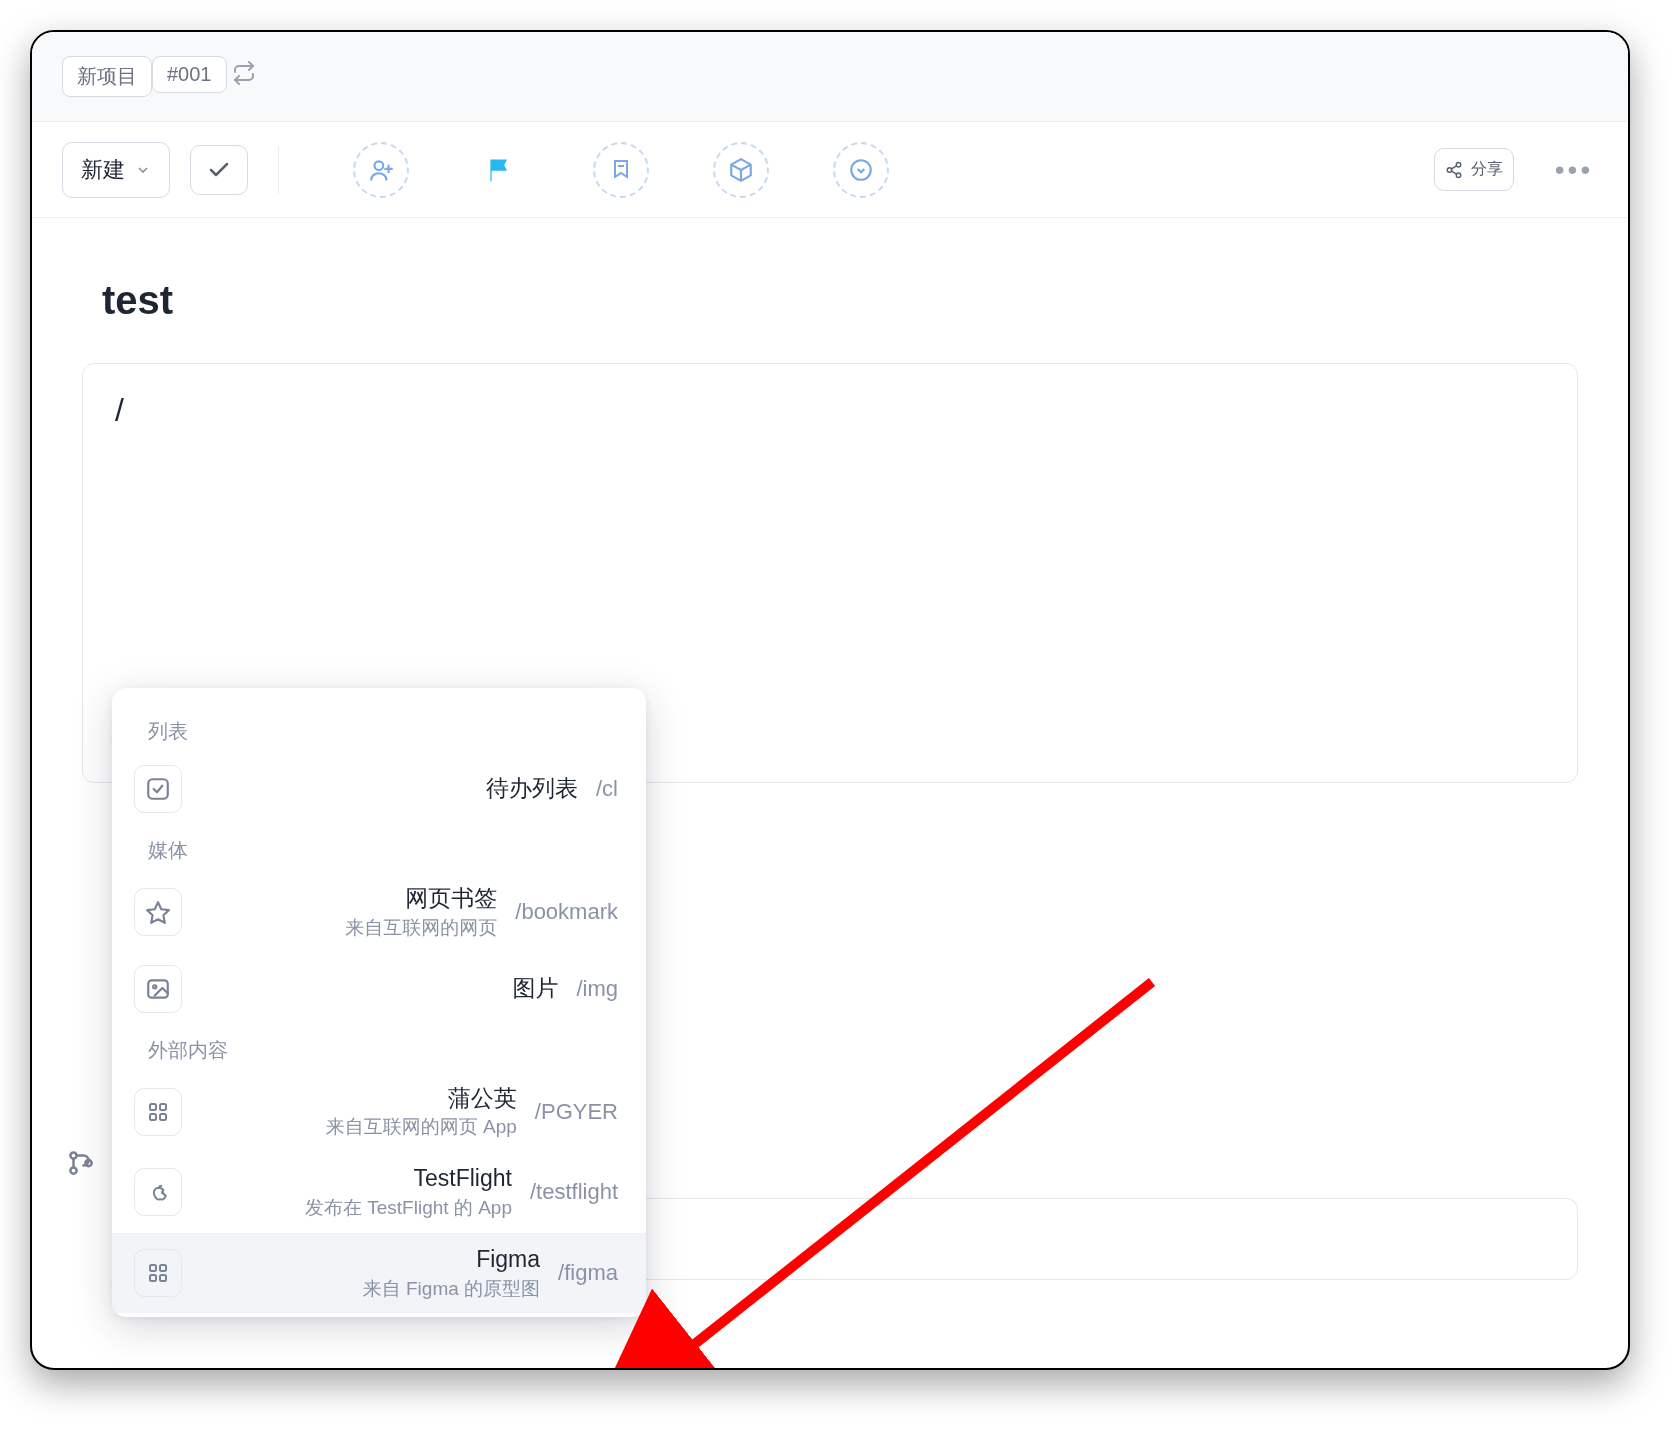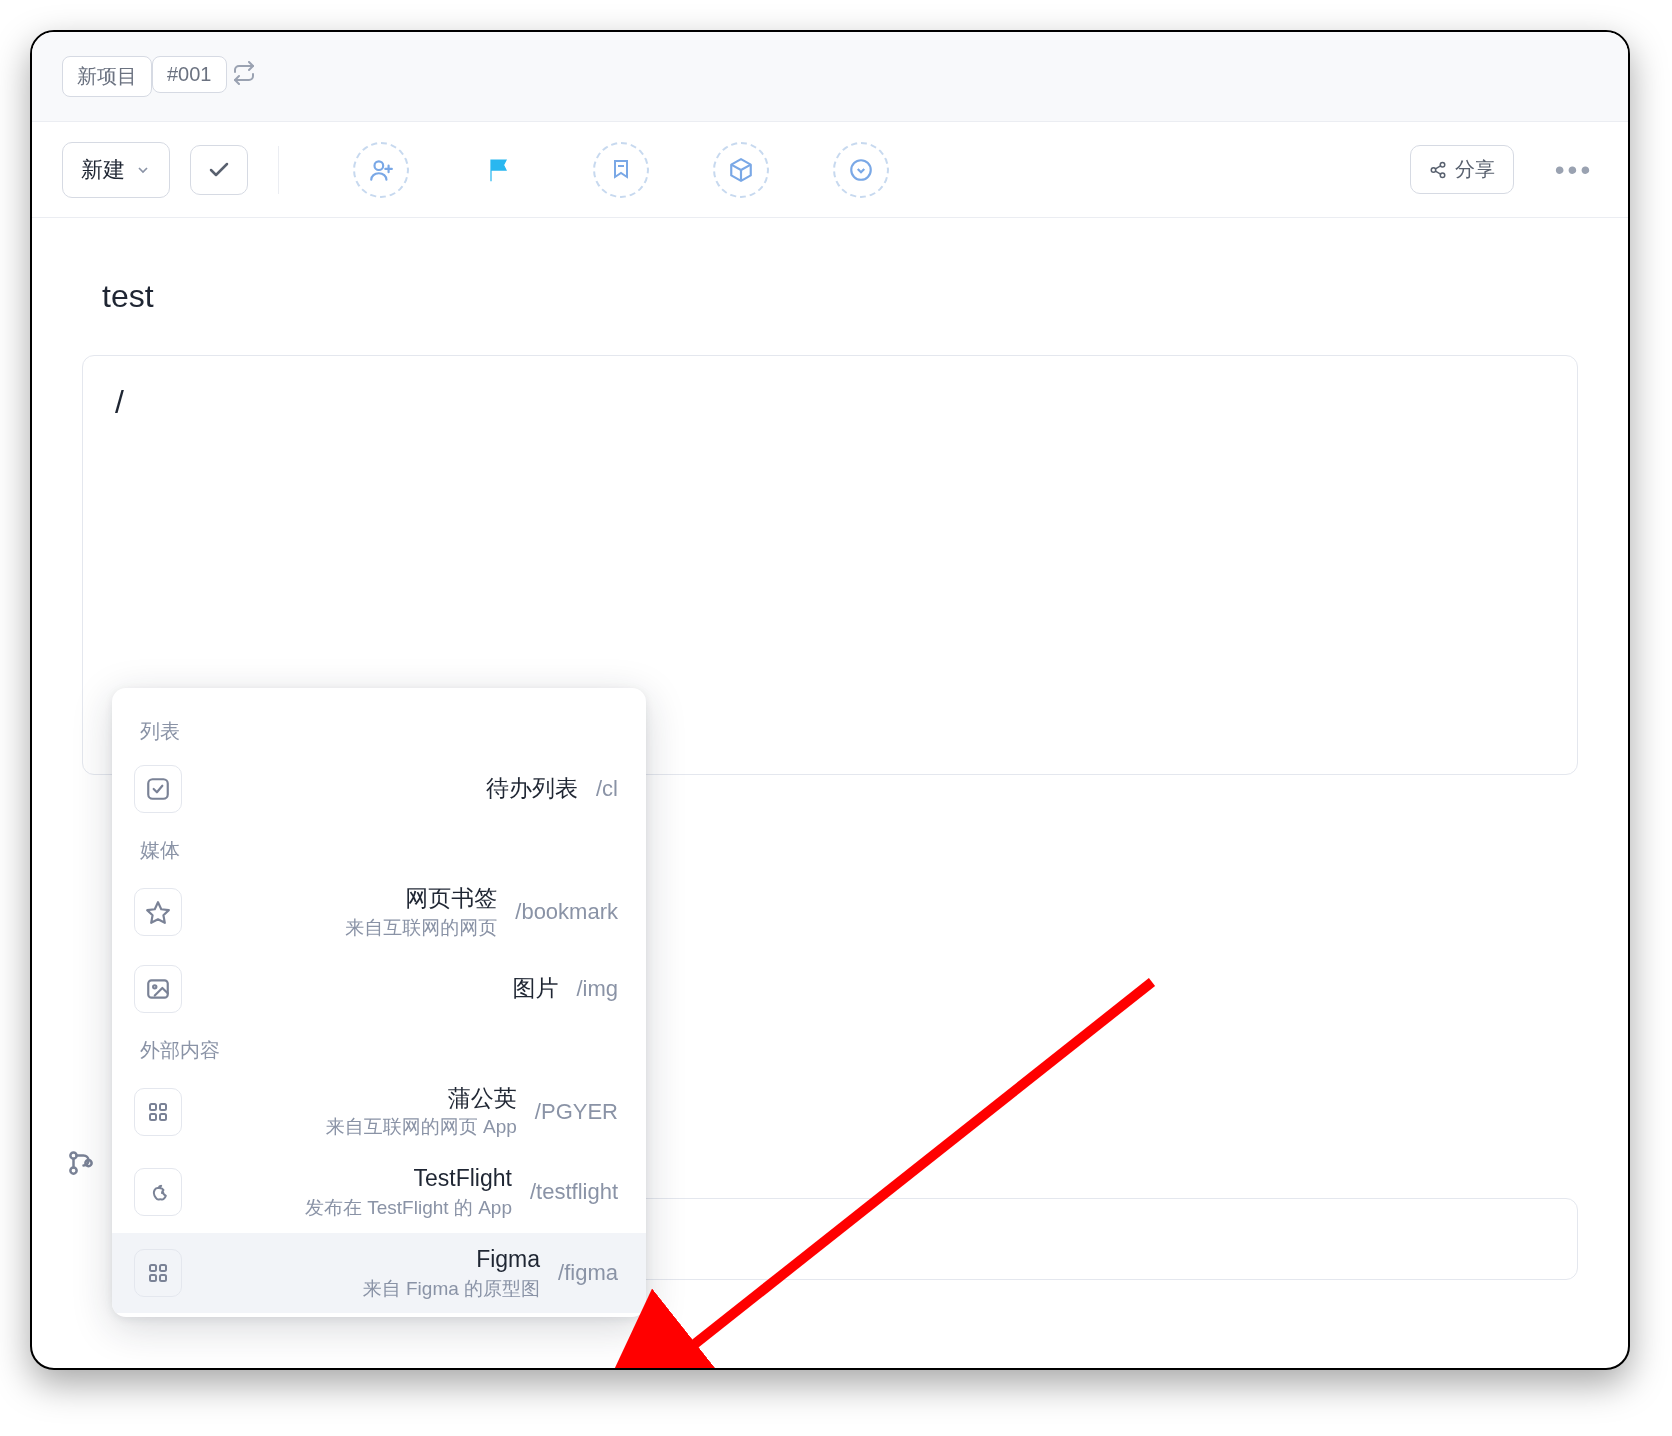--- a/index.html
+++ b/index.html
@@ -87,22 +87,22 @@
     color: #7aa8e6;
     margin-left: 44px;
   }
   .tool-icon.flag-active { border: none; }
   .spacer { flex: 1; }
   .share-btn {
     display: inline-flex;
     align-items: center;
     border: 1.5px solid #d6dae3;
     border-radius: 10px;
-    padding: 10px 18px;
-    font-size: 20px;
+    padding: 10px 10px;
+    font-size: 16px;
     color: #59616f;
     gap: 8px;
     background: #fff;
   }
   .more-btn {
     display: inline-flex;
     align-items: center;
     justify-content: center;
     width: 48px; height: 48px;
     color: #9aa2b1;
@@ -111,22 +111,22 @@
     margin-left: 16px;
   }
 
   
   .body {
     flex: 1;
     position: relative;
     padding: 60px 50px 40px 50px;
   }
   .title {
-    font-size: 32px;
-    font-weight: 400;
+    font-size: 40px;
+    font-weight: 700;
     color: #1f2633;
     margin-bottom: 40px;
     margin-left: 20px;
   }
   .editor-box {
     border: 1.5px solid #e4e7ee;
     border-radius: 12px;
     padding: 28px 32px;
     min-height: 420px;
     font-size: 28px;
@@ -162,21 +162,21 @@
     width: 534px;
     background: #fff;
     border-radius: 14px;
     box-shadow: 0 10px 40px rgba(28,35,50,0.18), 0 2px 8px rgba(28,35,50,0.08);
     padding: 18px 0 4px 0;
     overflow: hidden;
   }
   .dd-section {
     font-size: 20px;
     color: #8a93a6;
-    padding: 12px 28px 8px 28px;
+    padding: 12px 28px 8px 36px;
   }
   .dd-item {
     display: flex;
     align-items: center;
     padding: 12px 22px;
     gap: 18px;
   }
   .dd-item.highlight {
     background: #f2f4f8;
   }

